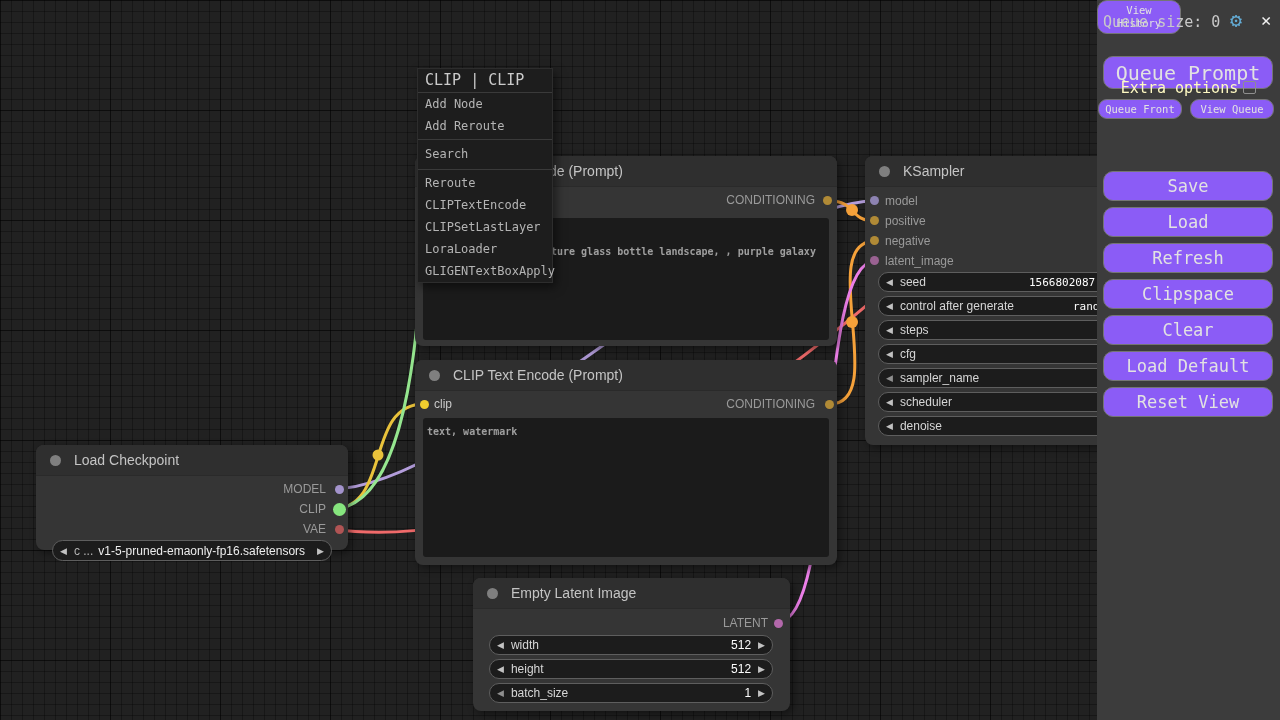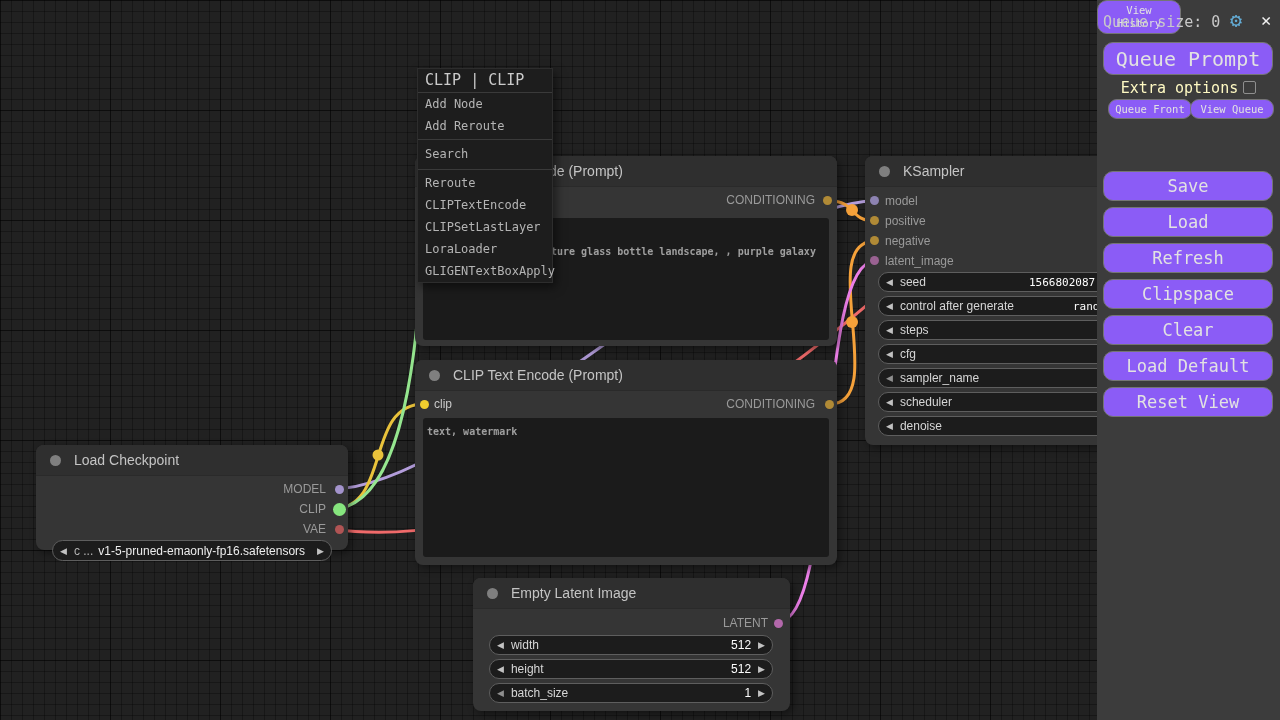--- a/index.html
+++ b/index.html
@@ -51,26 +51,26 @@
   
   .sidebar{position:absolute;left:1097px;top:0;width:183px;height:720px;background:#3c3c3c;z-index:20;
        font-family:"DejaVu Sans Mono",monospace;color:#cccccc;}
   .queue-row{position:absolute;left:6px;top:10px;width:171px;height:22px;}
   .queue-size{position:absolute;left:0;top:3px;font-size:15px;color:#c9c9c9;}
   .gear{position:absolute;left:127px;top:-2px;font-size:20px;cursor:pointer;}
   .close-x{position:absolute;left:158px;top:0px;font-size:17px;color:#f0f0f0;font-weight:bold;cursor:pointer;}
   .btn{background:#8b5cf6;border:1px solid #757575;border-radius:10px;color:#e2e2e2;
        display:flex;align-items:center;justify-content:center;box-sizing:border-box;cursor:pointer;
        font-family:"DejaVu Sans Mono",monospace;}
-  .btn-queue{position:absolute;left:6px;top:42px;width:170px;height:33px;font-size:20px;text-align:right;}
+  .btn-queue{position:absolute;left:6px;top:56px;width:170px;height:33px;font-size:20px;text-align:right;}
   .extra-row{position:absolute;left:0;top:79px;width:183px;height:16px;text-align:center;font-size:15px;color:#fef9c3;}
   .extra-row .cb{display:inline-block;width:11px;height:11px;border:1px solid #8f8f8f;border-radius:2px;
        vertical-align:-1px;margin-left:5px;background:transparent;}
   .btn-small{position:absolute;height:20px;font-size:10.5px;border-radius:9px;}
-  .btn-qf{left:11px;top:99px;width:84px;}
+  .btn-qf{left:1px;top:99px;width:84px;}
   .btn-vq{left:93px;top:99px;width:84px;}
   .btn-vh{left:49px;top:122px;width:84px;height:34px;font-size:10.5px;white-space:pre-line;text-align:center;line-height:13px;}
   .btn-main{position:absolute;left:6px;width:170px;height:30px;font-size:17px;border-radius:10px;}
 </style>
 </head>
 <body>
 
 <div id="app">
   <div class="canvas">
     <svg id="wire-layer" width="1280" height="720">

